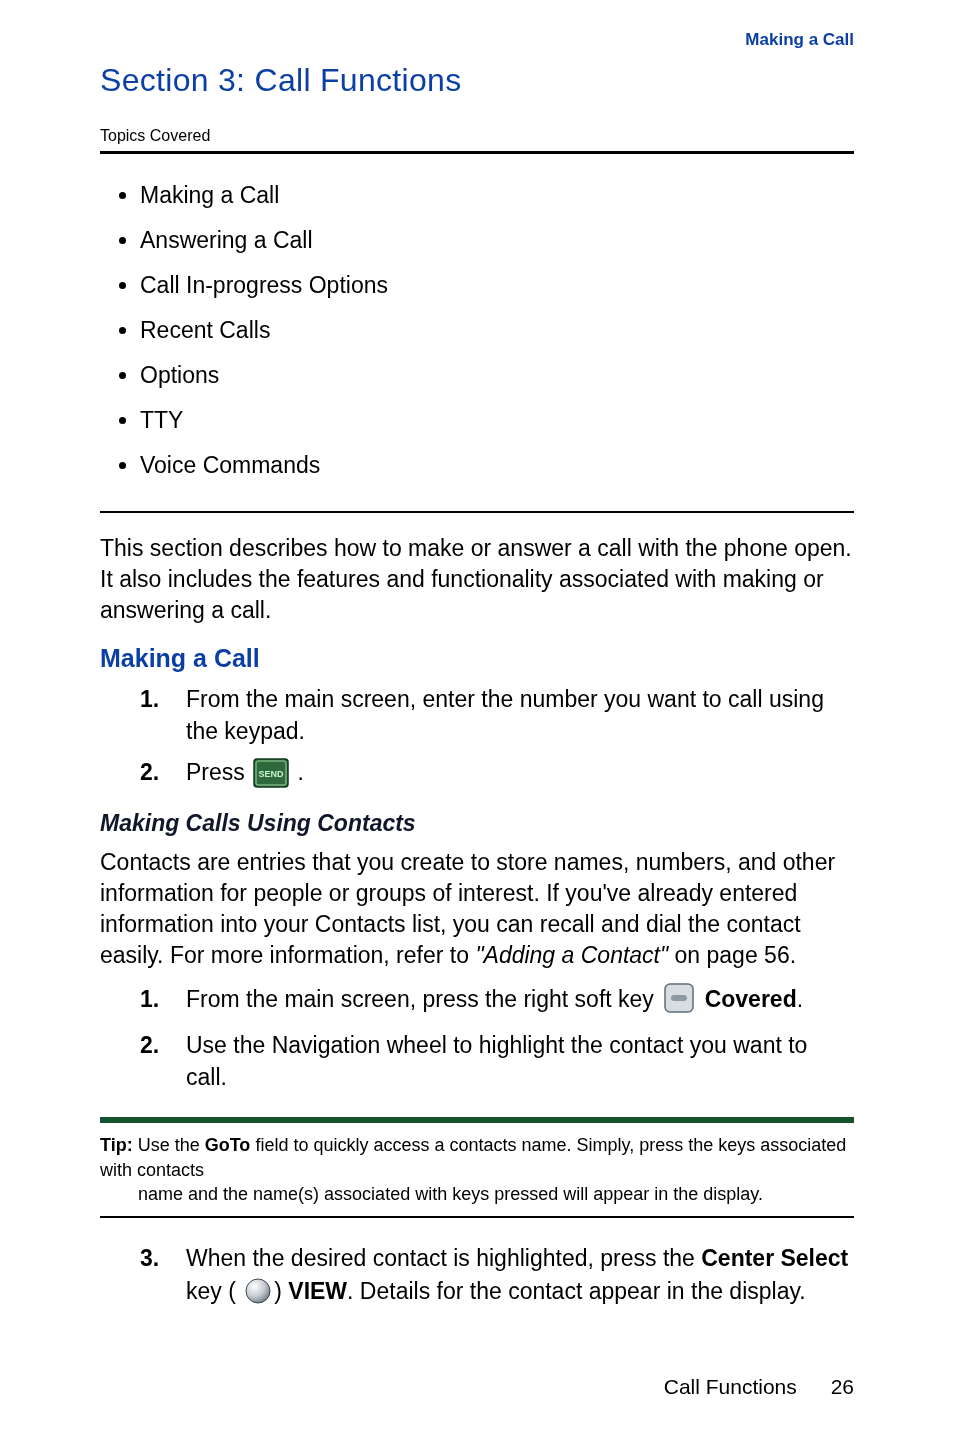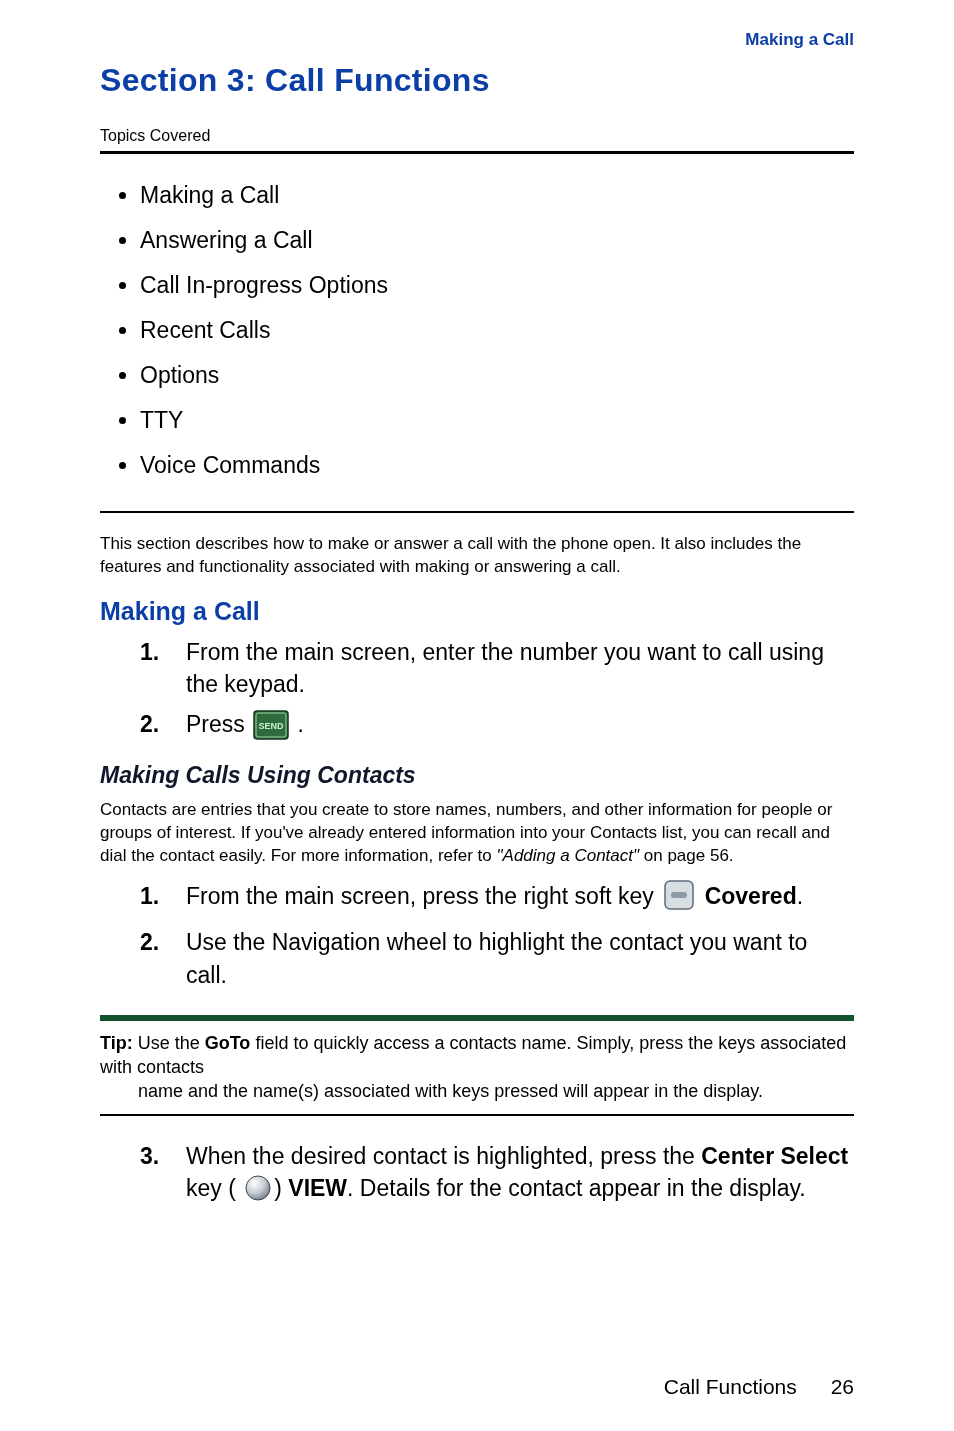--- a/index.html
+++ b/index.html
@@ -21,21 +21,21 @@
   }
   .breadcrumb {
     color: #0b3fa6;
     font-weight: 700;
     font-size: 17px;
     text-align: right;
     margin-bottom: 12px;
   }
   h1.section-title {
     color: #0b3fa6;
-    font-weight: 700;
+    font-weight: 400;
     font-size: 32px;
     margin: 0 0 28px 0;
     letter-spacing: 0.3px;
   }
   .topics-label {
     font-weight: 400;
     font-size: 16px;
     margin: 0 0 6px 0;
   }
   hr.thick {
@@ -51,21 +51,21 @@
   ul.topics {
     list-style: disc;
     padding-left: 40px;
     margin: 0 0 0 0;
   }
   ul.topics li {
     font-size: 23px;
     margin: 0 0 18px 0;
   }
   p.body {
-    font-size: 17px;
+    font-size: 23px;
     margin: 0 0 12px 0;
     line-height: 1.35;
   }
   h2.blue-head {
     color: #0b3fa6;
     font-weight: 800;
     font-size: 25px;
     margin: 18px 0 10px 0;
   }
   h3.italic-blue {

